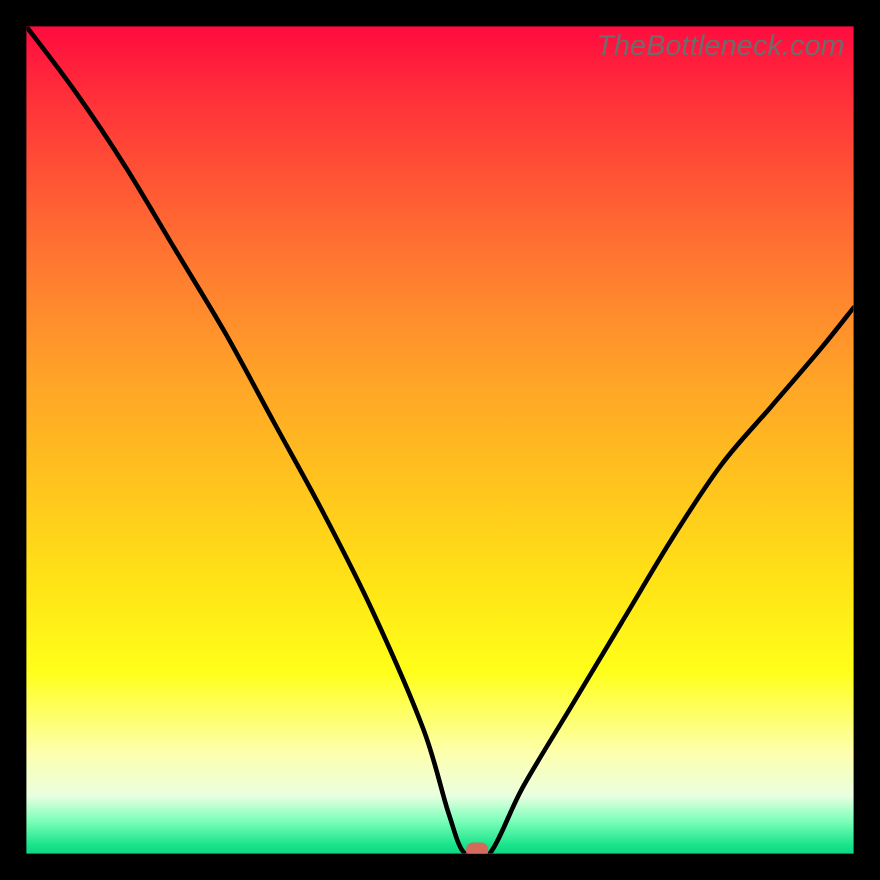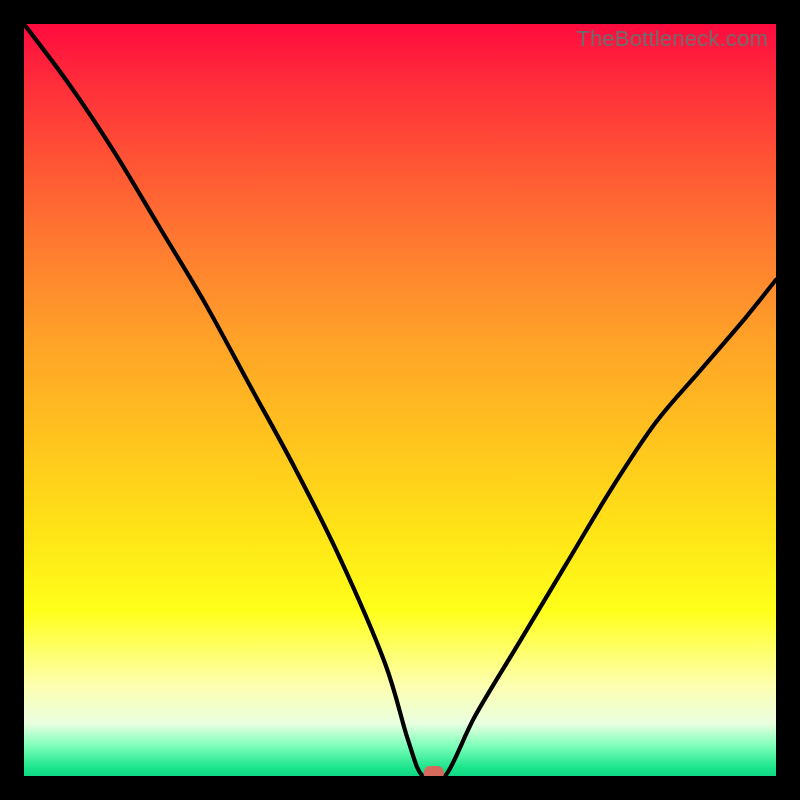--- a/index.html
+++ b/index.html
@@ -40,24 +40,25 @@
       #7dffba 96%,
       #18e38a 99%,
       #0fd684 100%
     );
   }
   .watermark {
     position: absolute;
     top: 2px;
     right: 8px;
     color: #6d6d6d;
-    font-size: 22px;
+    font-size: 26px;
     font-weight: 500;
     letter-spacing: 0.2px;
     user-select: none;
+    font-style: italic;
   }
   svg.curve {
     position: absolute;
     left: 0;
     top: 0;
     width: 752px;
     height: 752px;
   }
 </style>
 </head>

